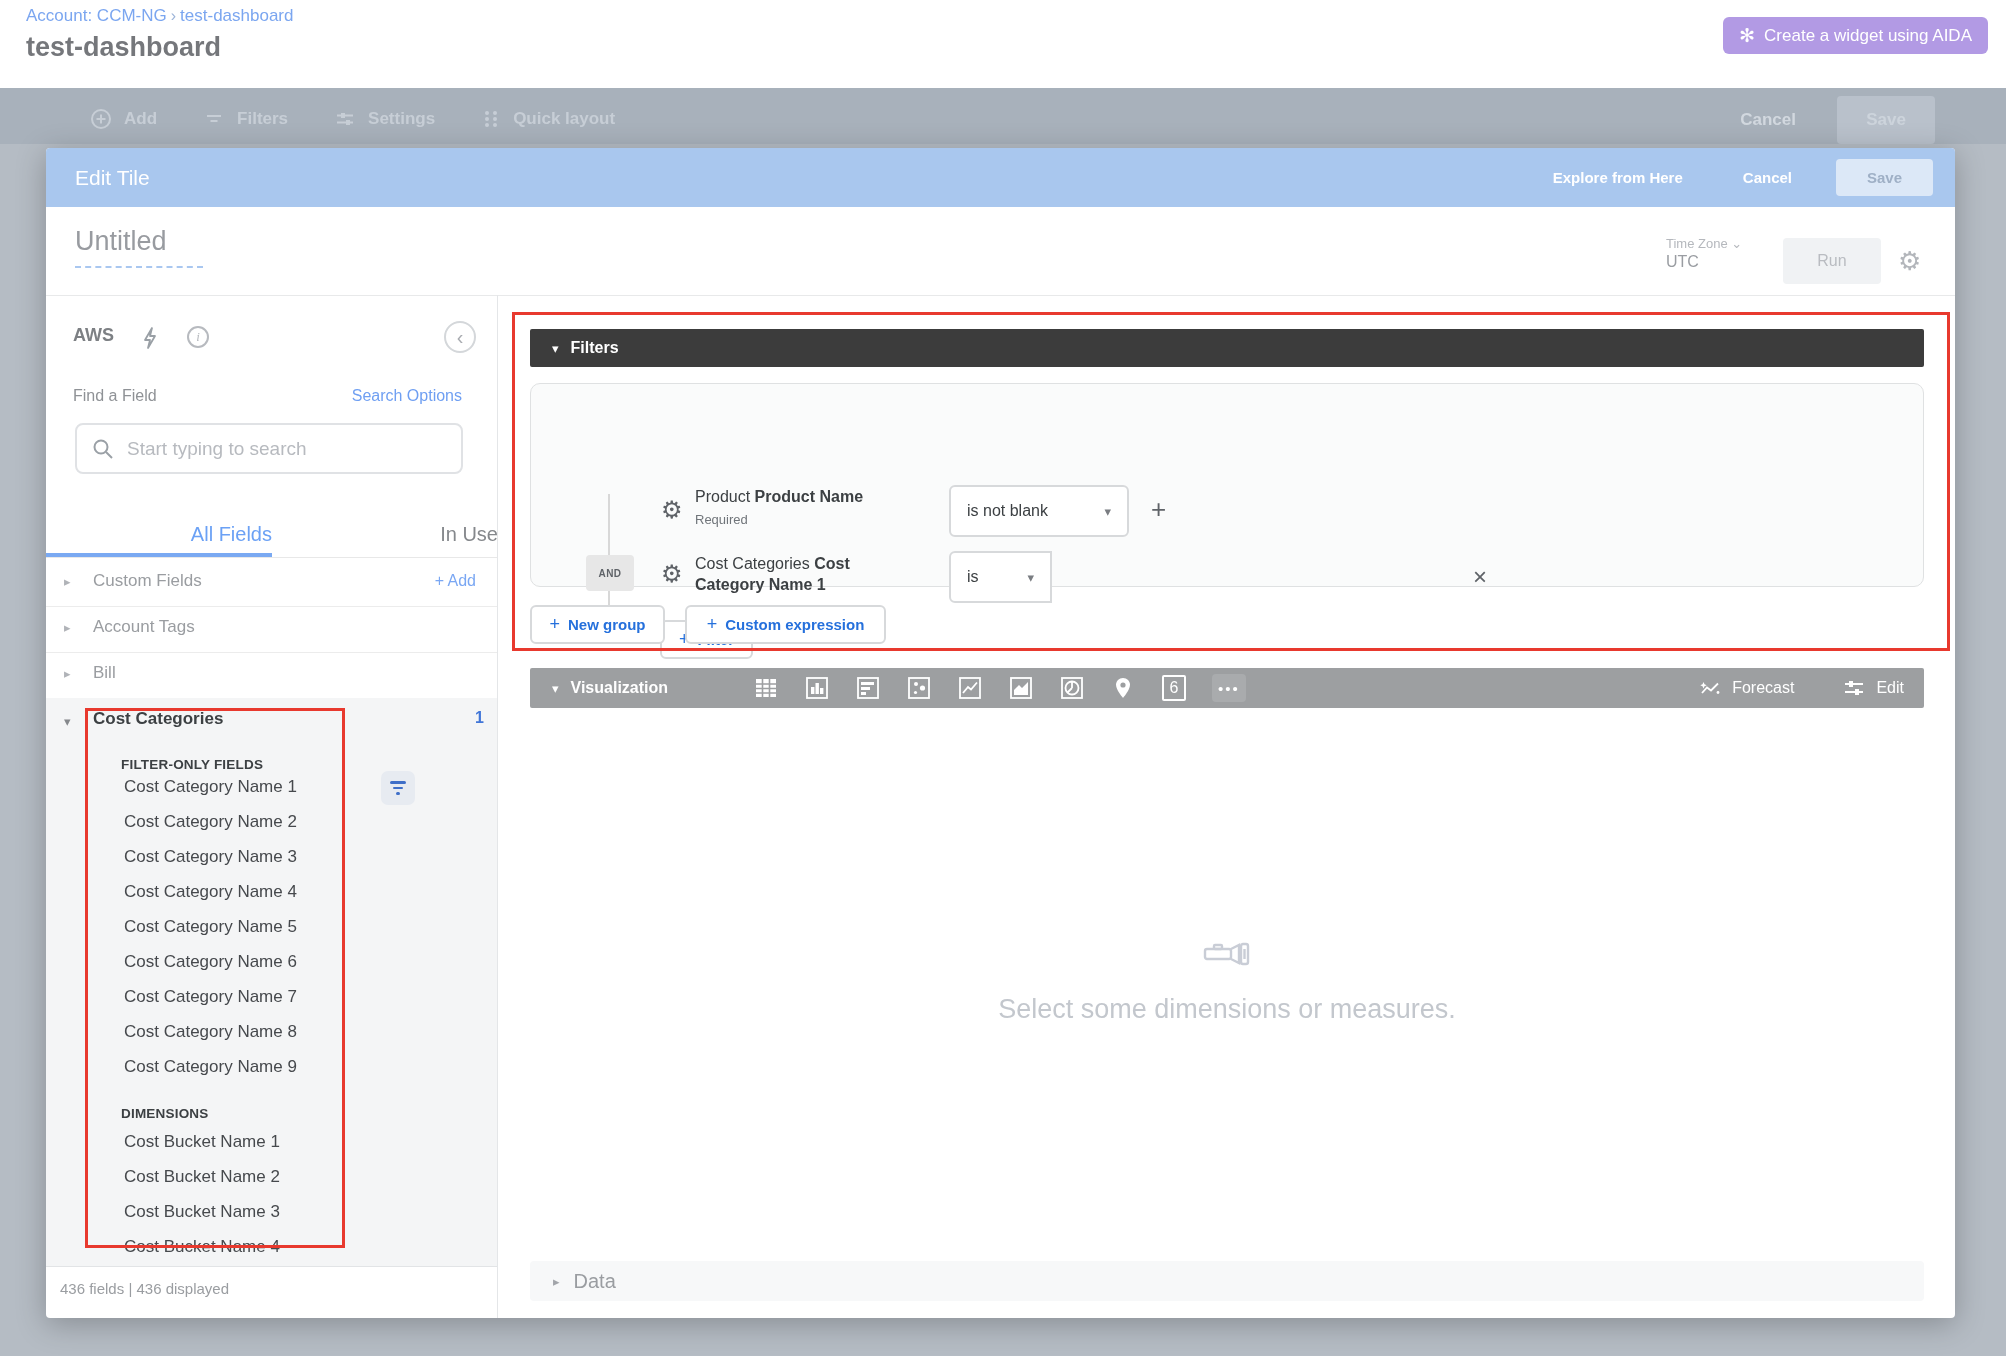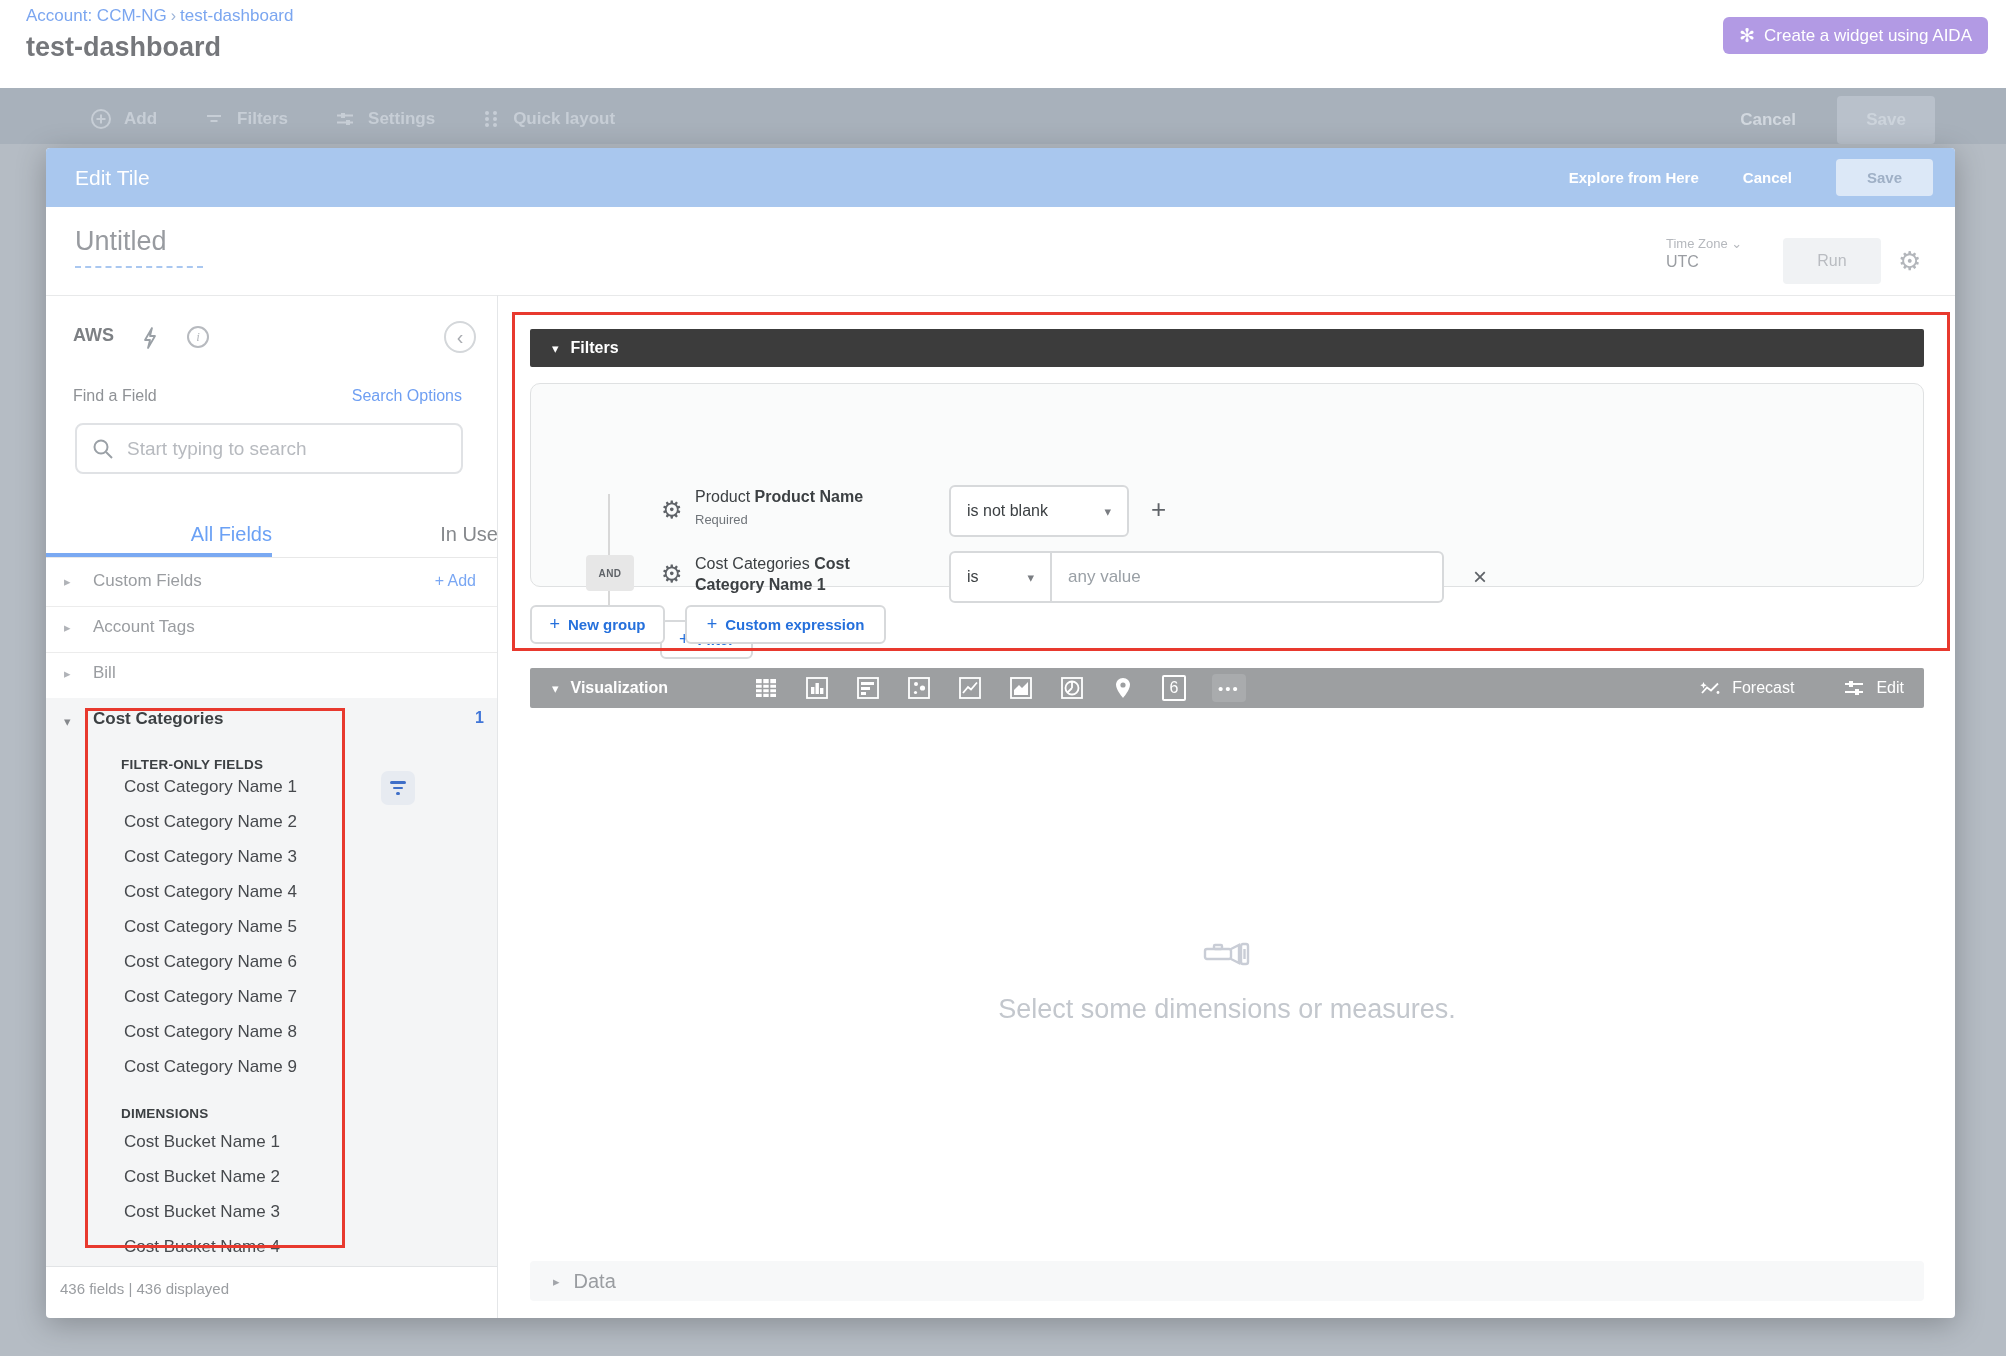--- a/index.html
+++ b/index.html
@@ -26,21 +26,21 @@
                 color:#cdd4dc; font-size:17px; font-weight:bold; display:flex; align-items:center; justify-content:center; }
   .gicon { stroke:#c7ced6; fill:none; stroke-width:2; }
 
   
   .modal { position:absolute; left:46px; top:148px; width:1909px; height:1170px; background:#fff; border-radius:4px;
            box-shadow:0 6px 30px rgba(0,0,0,.25); }
   .modal-header { position:absolute; left:0; top:0; width:1909px; height:59px; background:#a9c7ee; border-radius:4px 4px 0 0;
                   display:flex; align-items:center; }
   .modal-title { position:absolute; left:29px; font-size:21px; color:#fff; }
   .mh-right { position:absolute; right:22px; display:flex; align-items:center; gap:44px; }
-  .mh-link { color:#fff; font-size:15px; font-weight:bold; cursor:pointer; }
+  .mh-link { color:#fff; font-size:15px; font-weight:bold; cursor:pointer;margin-left:16px; }
   .mh-save { width:97px; height:37px; background:#dce8f7; border-radius:4px; color:#9fb0c6; font-size:15px; font-weight:bold;
              display:flex; align-items:center; justify-content:center; cursor:pointer; }
 
   .tile-name { position:absolute; left:29px; top:78px; font-size:27px; color:#989ba0; }
   .tile-name-underline { position:absolute; left:29px; top:118px; width:128px; border-bottom:2px dashed #a9c7f0; }
   .tz-label { position:absolute; left:1620px; top:88px; font-size:13px; color:#b5b8bd; }
   .tz-value { position:absolute; left:1620px; top:105px; font-size:16px; color:#9a9da2; }
   .run-btn { position:absolute; left:1737px; top:90px; width:98px; height:46px; background:#f0f2f4; border-radius:4px;
              color:#b9bcc1; font-size:16px; display:flex; align-items:center; justify-content:center; }
   .gear { font-family:"DejaVu Sans", sans-serif; color:#b3b6bb; }
@@ -325,21 +325,20 @@
 
         <div class="and-chip">AND</div>
         <div class="gear frow-gear" style="left:130px; top:176px">⚙</div>
         <div class="frow-label" style="left:164px; top:169px; width:185px">
           <span>Cost Categories</span> <b>Cost Category Name 1</b>
         </div>
         <div class="op-select joined-left" style="left:418px; top:167px; width:103px">
           <span>is</span>
           <span class="op-caret">▾</span>
         </div>
-        <input class="value-input" style="left: 521px; top: 167px; width: 392px;" placeholder="any value">
         <div class="close-icon" style="left:942px; top:179px">×</div>
 
         <div class="blue-btn" style="left:129px; top:236px; width:93px; height:39px">
           <span class="bplus">+</span>
           <span>Filter</span>
         </div>
       </div>
 
       <div class="blue-btn" style="left:32px; top:310px; width:135px; height:39px">
         <span class="bplus">+</span>

